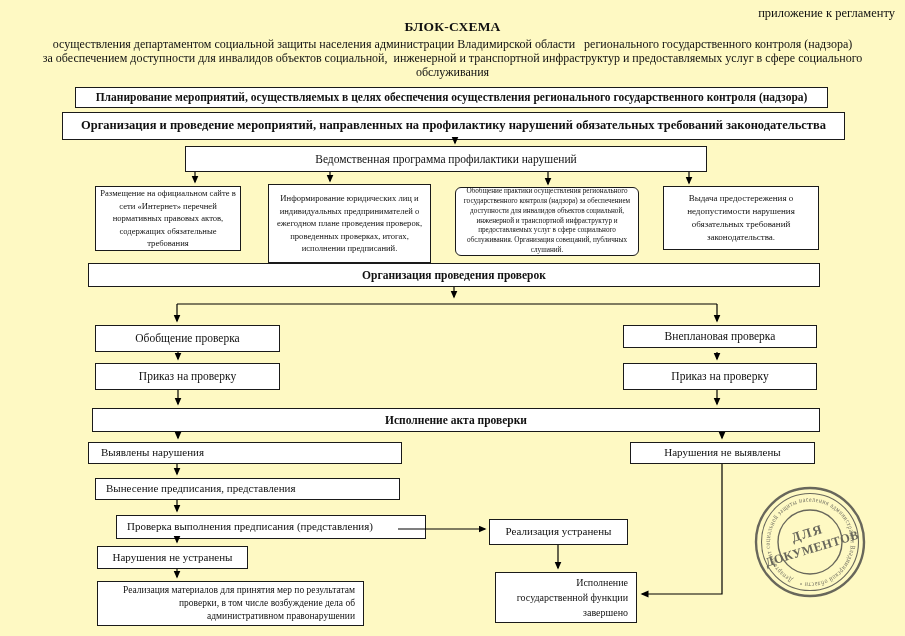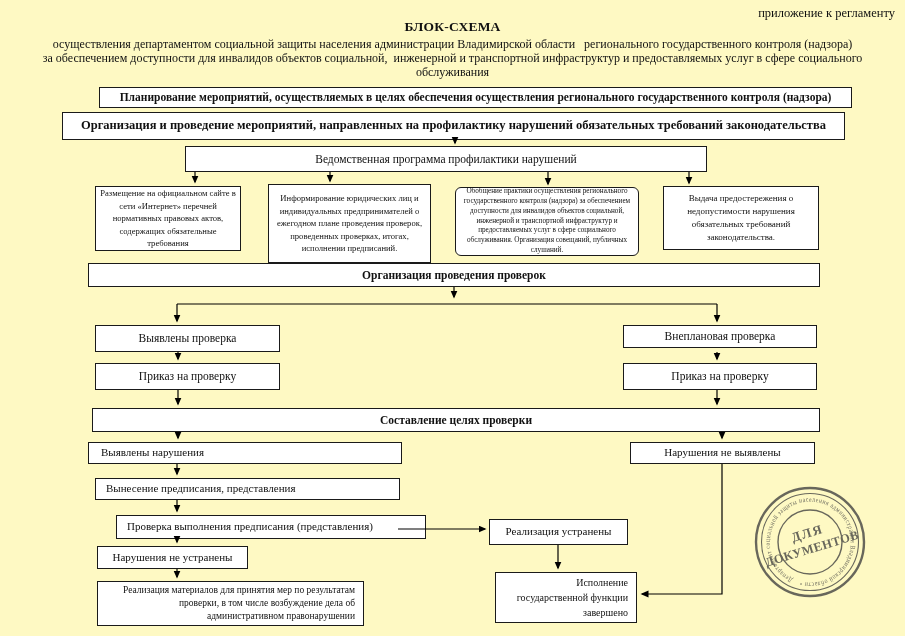--- a/index.html
+++ b/index.html
@@ -16,21 +16,21 @@
 
   .box{
     position:absolute;border:1px solid #1a1a1a;background:#fff;
     display:flex;align-items:center;justify-content:center;
     text-align:center;box-sizing:border-box;line-height:1.25;
   }
   .left{justify-content:flex-start;text-align:right;}
   .bold{font-weight:bold;}
   .thick{border-width:1.6px;}
 
-  .b-planning{left:75px;top:87px;width:753px;height:21px;font-size:11.5px;margin-left:24px;}
+  .b-planning{left:75px;top:87px;width:753px;height:21px;font-size:11.5px;}
   .b-organization{left:62px;top:112px;width:783px;height:28px;font-size:12.5px;}
   .b-program{left:185px;top:146px;width:522px;height:26px;font-size:11.5px;}
   .b-internet{left:95px;top:186px;width:146px;height:65px;font-size:8.6px;line-height:1.45;padding:2px 4px;}
   .b-informing{left:268px;top:184px;width:163px;height:79px;font-size:8.6px;line-height:1.45;padding:2px 6px;}
   .b-generalization{left:455px;top:187px;width:184px;height:69px;font-size:7.2px;line-height:1.35;padding:2px 6px;border-radius:6px;}
   .b-warning{left:663px;top:186px;width:156px;height:64px;font-size:9px;line-height:1.45;padding:2px 8px;}
   .b-checks{left:88px;top:263px;width:732px;height:24px;font-size:11.5px;}
   .b-planned{left:95px;top:325px;width:185px;height:27px;font-size:11.5px;}
   .b-unplanned{left:623px;top:325px;width:194px;height:23px;font-size:11.5px;}
   .b-order-left{left:95px;top:363px;width:185px;height:27px;font-size:11.5px;}
@@ -65,26 +65,26 @@
   <div class="box bold b-organization">Организация и проведение мероприятий, направленных на профилактику нарушений обязательных требований законодательства</div>
   <div class="box b-program">Ведомственная программа профилактики  нарушений</div>
 
   <div class="box b-internet">Размещение на официальном сайте в сети «Интернет» перечней нормативных правовых актов, содержащих обязательные требования</div>
   <div class="box thick b-informing">Информирование юридических лиц и индивидуальных предпринимателей  о  ежегодном плане проведения проверок, проведенных проверках, итогах, исполнении предписаний.</div>
   <div class="box b-generalization">Обобщение практики осуществления регионального государственного контроля (надзора) за обеспечением доступности для инвалидов объектов социальной,  инженерной и транспортной инфраструктур и предоставляемых услуг в сфере социального обслуживания. Организация совещаний, публичных слушаний.</div>
   <div class="box thick b-warning">Выдача предостережения о недопустимости нарушения обязательных требований законодательства.</div>
 
   <div class="box bold b-checks">Организация проведения проверок</div>
 
-  <div class="box b-planned">Выявлены проверка</div>
+  <div class="box b-planned">Обобщение проверка</div>
   <div class="box b-unplanned">Внеплановая проверка</div>
   <div class="box b-order-left">Приказ на проверку</div>
   <div class="box b-order-right">Приказ на проверку</div>
 
-  <div class="box bold b-act">Составление целях проверки</div>
+  <div class="box bold b-act">Исполнение акта проверки</div>
 
   <div class="box left b-found">Выявлены нарушения</div>
   <div class="box b-nofound">Нарушения не выявлены</div>
   <div class="box left b-prescription">Вынесение предписания, представления</div>
   <div class="box left b-verify">Проверка выполнения  предписания (представления)</div>
   <div class="box b-fixed">Реализация устранены</div>
   <div class="box b-notfixed">Нарушения не устранены</div>
   <div class="box left b-realization">Реализация материалов для принятия мер по результатам проверки, в том числе  возбуждение дела об административном правонарушении</div>
   <div class="box left b-done">Исполнение государственной функции завершено</div>
 

